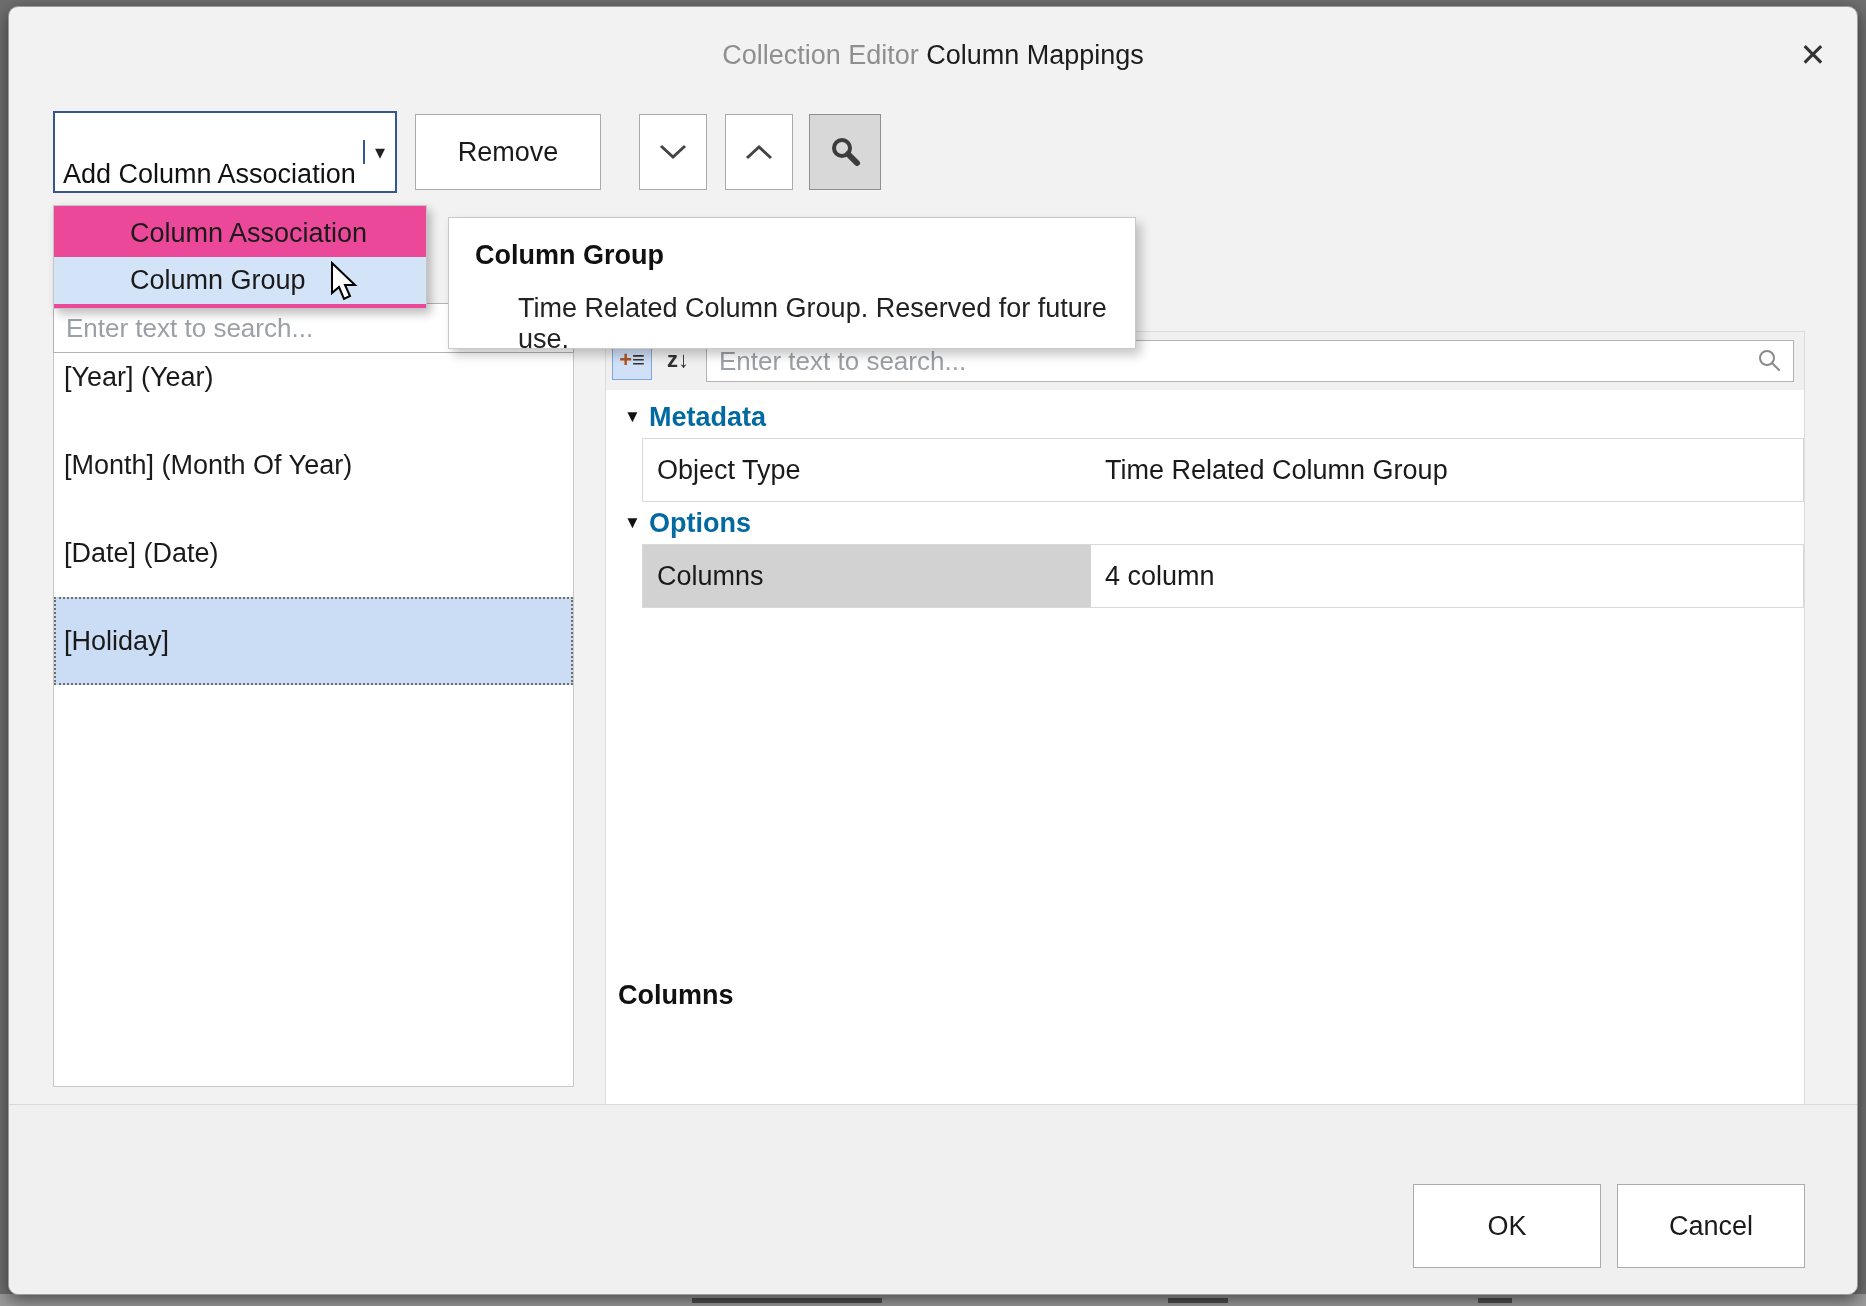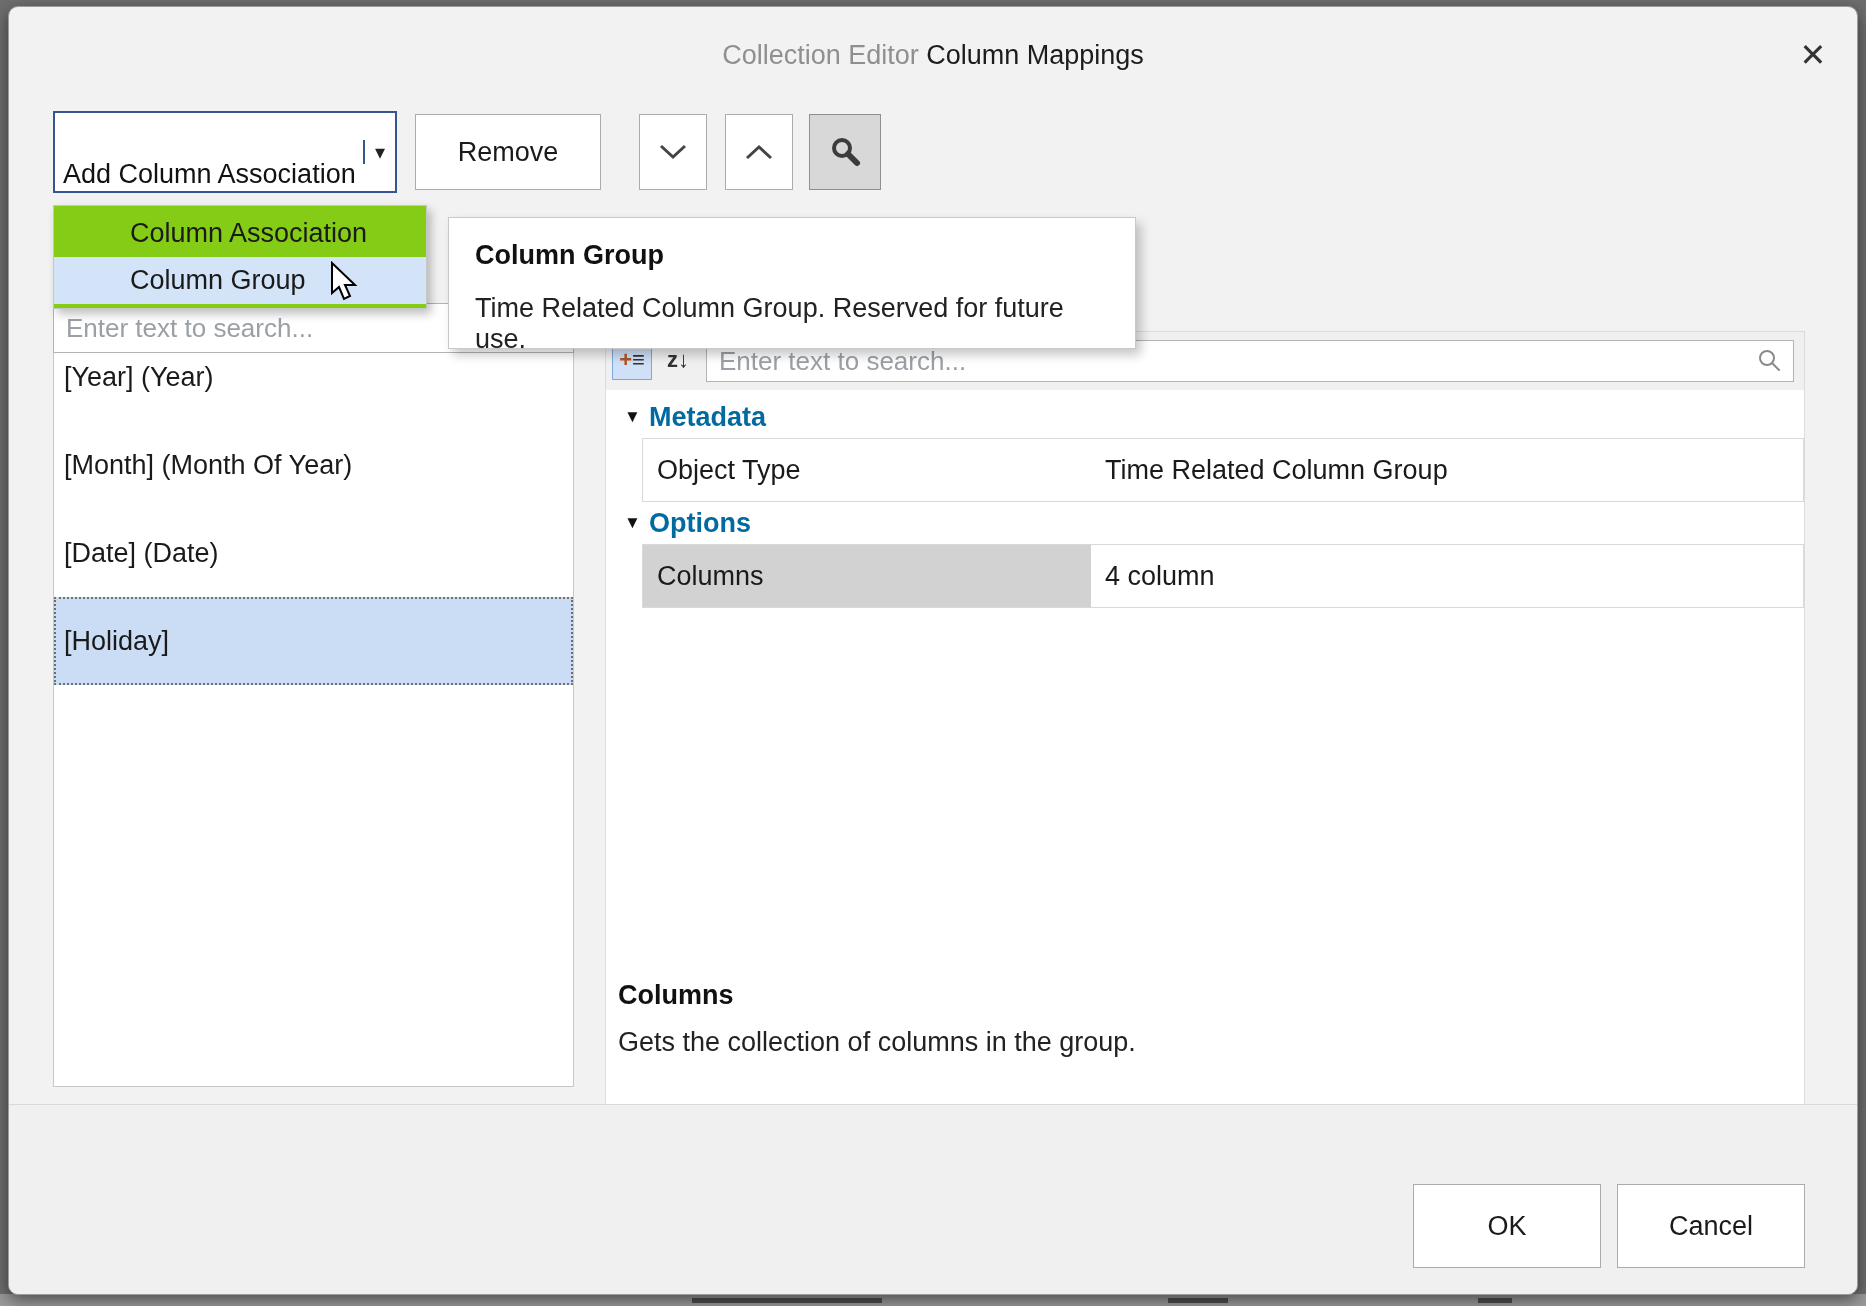--- a/index.html
+++ b/index.html
@@ -44,34 +44,34 @@
   .add-btn .caret {
     width:32px; border-left:2px solid #35568f; display:flex; align-items:center; justify-content:center;
     font-size:20px; color:#222;
   }
   .icon-btn svg { display:block; }
   .search-toggle { background:#d8d8d8; border-color:#8f8f8f; }
 
   
   .menu {
     position:absolute; left:44px; top:198px; width:374px; z-index:30;
-    background:#84cc16; border:1px solid #c6c6c6; box-shadow:4px 5px 9px rgba(0,0,0,.25);
+    background:#ec4899; border:1px solid #c6c6c6; box-shadow:4px 5px 9px rgba(0,0,0,.25);
     padding:4px 0;
   }
   .menu-item { height:47px; display:flex; align-items:center; padding-left:76px; font-size:27px; color:#1a1a1a; }
   .menu-item.hl { background:#d3e3f8; }
 
   
   .tooltip {
     position:absolute; left:439px; top:210px; width:688px; height:132px; z-index:25;
     background:#fff; border:1px solid #c9c9c9; box-shadow:5px 6px 10px rgba(0,0,0,.22);
     padding:22px 26px;
   }
   .tooltip .tt-title { font-size:27px; font-weight:bold; color:#111; }
-  .tooltip .tt-text { font-size:27px; color:#222; margin-top:22px; }
+  .tooltip .tt-text { font-size:27px; color:#222; margin-top:22px;margin-left:43px; }
 
   
   .cursor { position:absolute; left:320px; top:254px; z-index:40; }
 
   
   .search-box {
     position:absolute; background:#fff; border:1px solid #b3b3b3;
     font-size:26px; color:#333; padding:0 12px; outline:none;
     font-family:"Liberation Sans","DejaVu Sans",sans-serif;
   }
@@ -230,21 +230,20 @@
         <span class="cat-label">Options</span>
       </div>
 
       <div class="pg-row" style="top:212px; left:0; width:100%;">
         <div class="pg-cell name sel">Columns</div>
         <div class="pg-cell value">4 column</div>
       </div>
 
       <div class="pg-desc" style="top:648px;">
         <div class="d-title">Columns</div>
-        <div class="d-text">Gets the collection of columns in the group.</div>
       </div>
     </div>
 
     <div class="footer"></div>
     <div class="btn ok-btn">
         <span>OK</span>
       </div>
     <div class="btn cancel-btn">
         <span>Cancel</span>
       </div>

